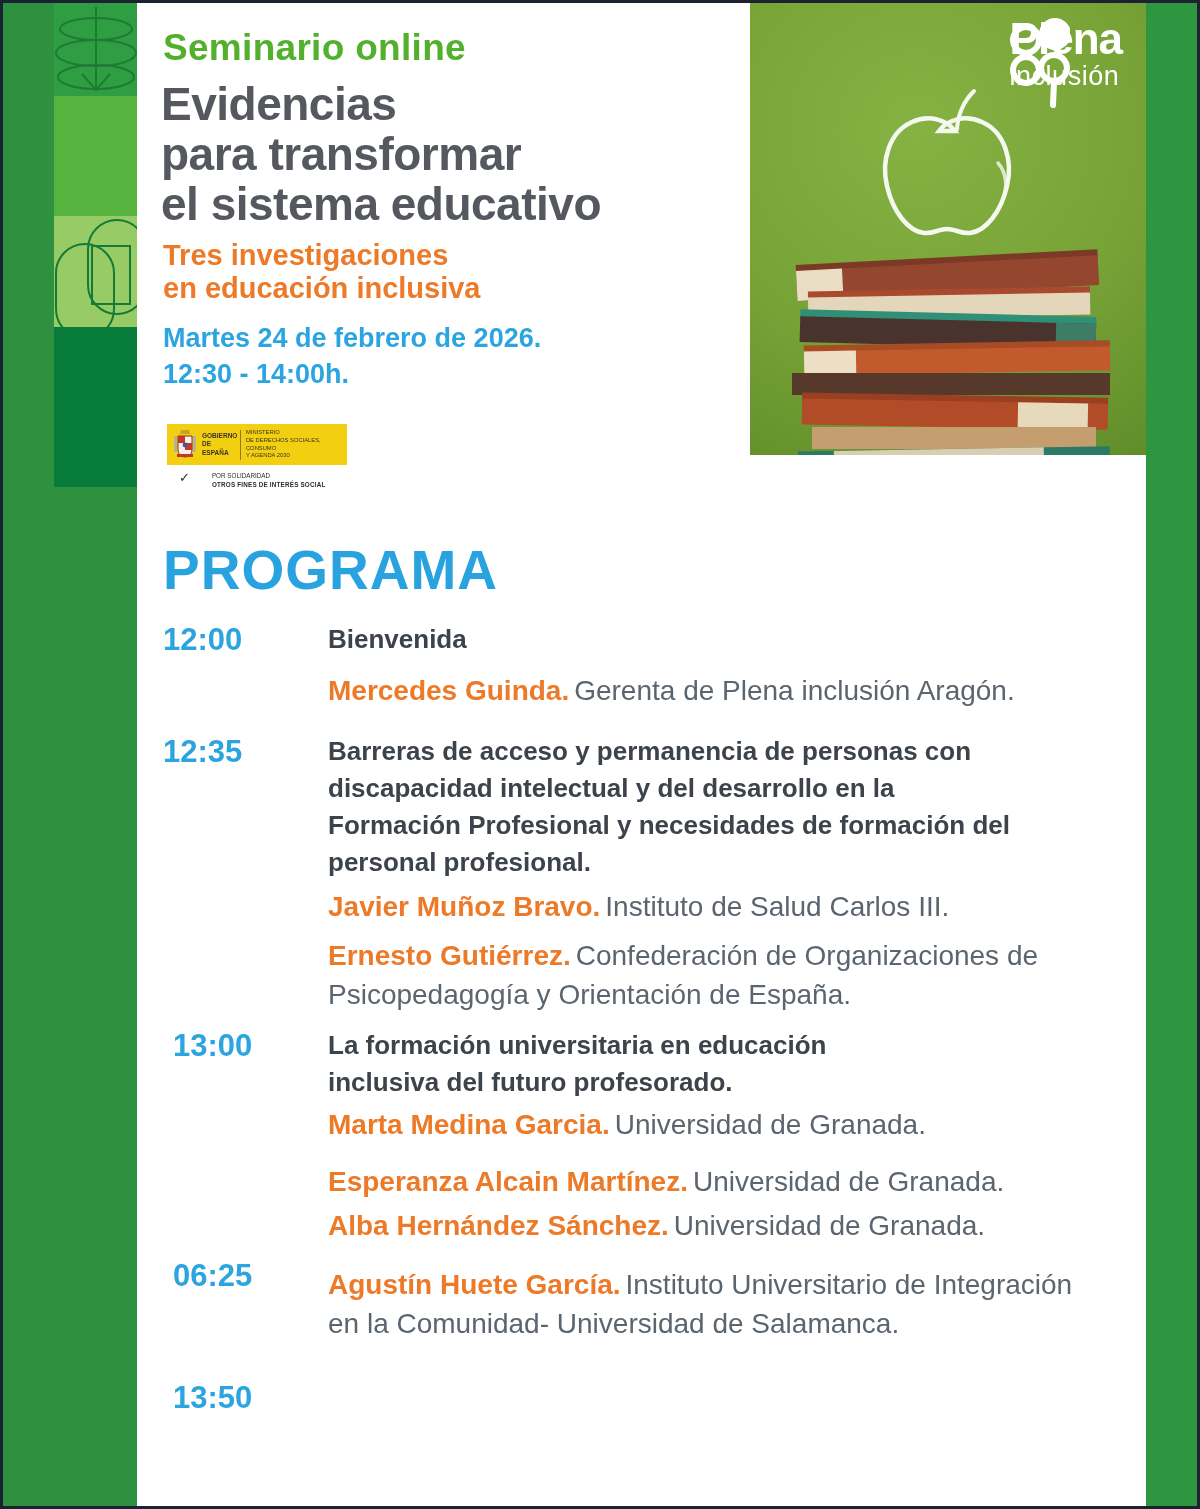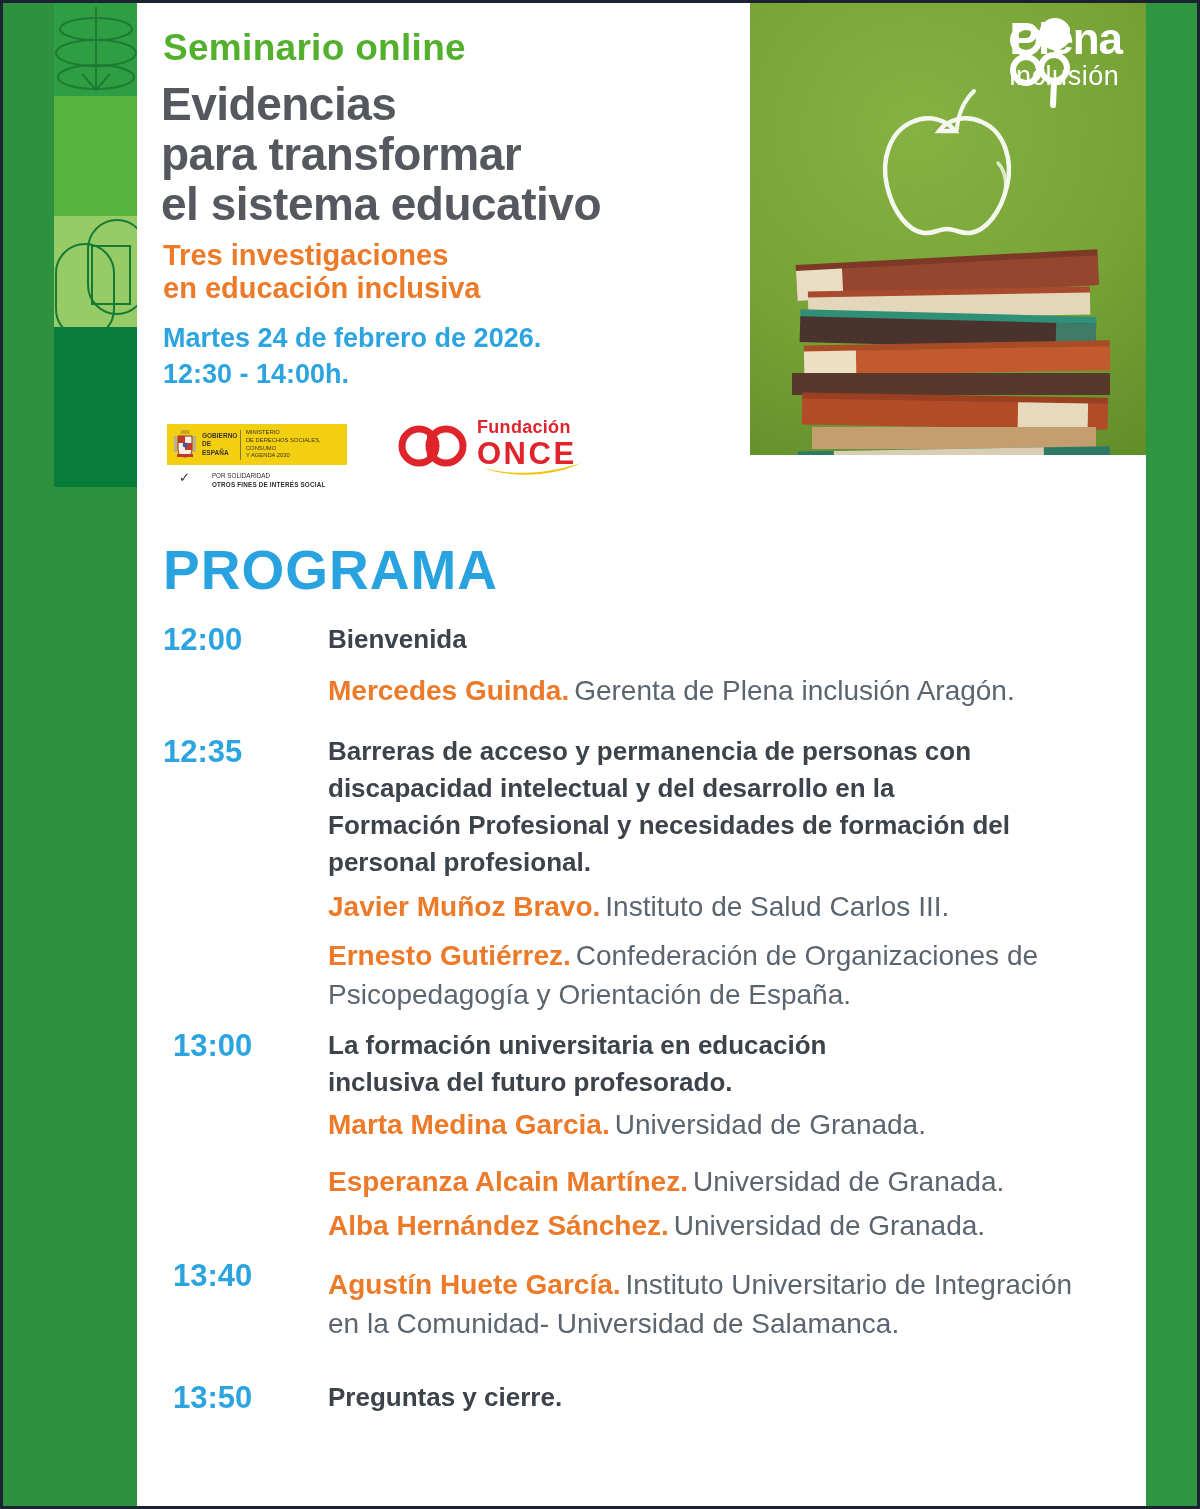--- a/index.html
+++ b/index.html
@@ -253,36 +253,20 @@
     </div>
     <div class="gob-sub">
       <span class="gob-check">✓</span>
       <span class="gob-sub-text">
         <span>POR SOLIDARIDAD</span>
         <span class="b">OTROS FINES DE INTERÉS SOCIAL</span>
       </span>
     </div>
   </div>
 
-  <div class="once">
-    <svg class="once-rings" width="78" height="58" viewBox="0 0 78 58">
-      <g stroke="#e0242c" stroke-width="7" fill="none">
-        <circle cx="24" cy="27" r="17"></circle>
-        <circle cx="51" cy="27" r="17"></circle>
-      </g>
-      <rect x="32" y="13" width="7" height="28" fill="#e0242c"></rect>
-    </svg>
-    <div class="once-text">
-      <div class="once-top">Fundación</div>
-      <div class="once-bottom">ONCE</div>
-    </div>
-    <svg class="once-swoosh" width="104" height="16" viewBox="0 0 104 16">
-      <path d="M2 7 C 32 15, 66 13, 100 2 C 72 16, 30 17, 2 7 Z" fill="#f2c30e"></path>
-    </svg>
-  </div>
 
   <div class="program">
     <h2 class="program-heading">PROGRAMA</h2>
 
     <div class="row row-1">
       <div class="time">12:00</div>
       <div class="body">
         <div class="session-title">Bienvenida</div>
         <p class="speaker sp-a">
           <span class="name">Mercedes Guinda.</span><span class="aff">Gerenta de Plena inclusión Aragón.</span>
@@ -318,31 +302,28 @@
         <p class="speaker sp-a">
           <span class="name">Esperanza Alcain Martínez.</span><span class="aff">Universidad de Granada.</span>
         </p>
         <p class="speaker sp-c">
           <span class="name">Alba Hernández Sánchez.</span><span class="aff">Universidad de Granada.</span>
         </p>
       </div>
     </div>
 
     <div class="row row-4 indent">
-      <div class="time">13:40</div>
+      <div class="time">06:25</div>
       <div class="body">
         <p class="speaker sp-a">
           <span class="name">Agustín Huete García.</span><span class="aff">Instituto Universitario de Integración
 en la Comunidad- Universidad de Salamanca.</span>
         </p>
       </div>
     </div>
 
     <div class="row row-5 indent">
       <div class="time">13:50</div>
-      <div class="body">
-        <div class="session-title">Preguntas y cierre.</div>
-      </div>
     </div>
   </div>
 
   <div class="frame"></div>
 </div>
 
 </body></html>

